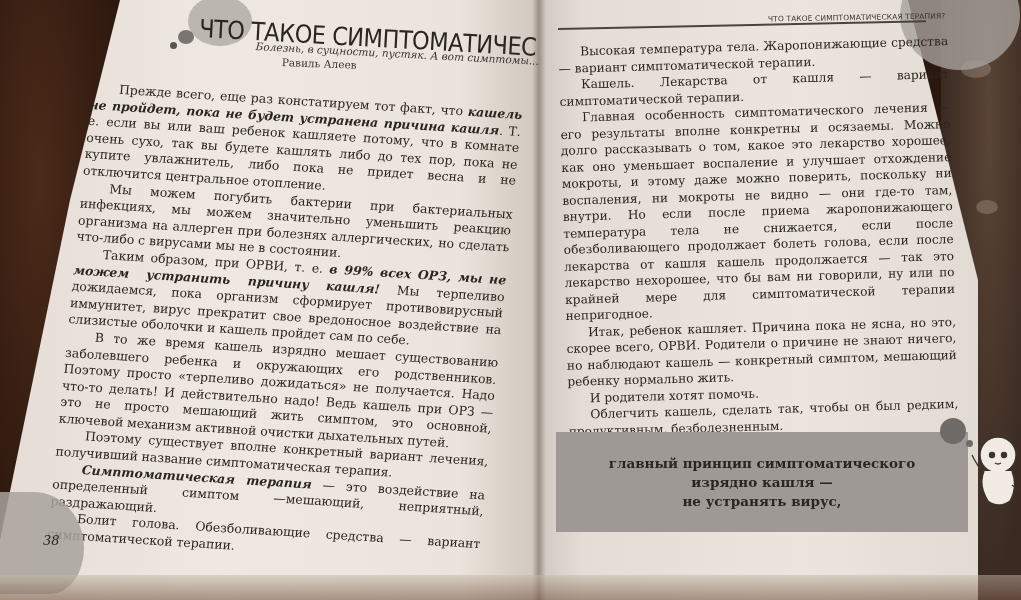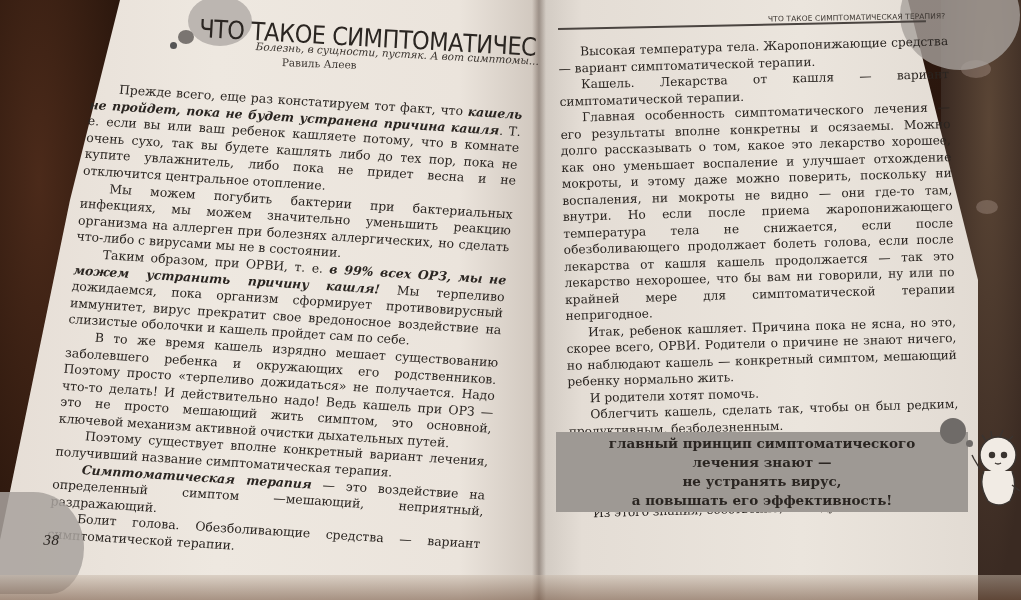--- a/index.html
+++ b/index.html
@@ -36,21 +36,21 @@
     border-radius:0 60% 40% 0/0 55% 45% 0;opacity:.85;}
   .page-num{position:absolute;left:43px;top:533px;font-size:13px;font-style:italic;color:#2a2521;}
   
   .running-head{position:absolute;left:768px;top:13px;font-family:"DejaVu Sans",sans-serif;font-size:7.5px;color:#3a342f;
     letter-spacing:.1px;transform:rotate(-1deg);white-space:nowrap;}
   .rule{position:absolute;left:558px;top:28px;width:368px;height:2px;background:#4a4440;transform:rotate(-1.2deg);transform-origin:left top;}
   .corner-blob{position:absolute;left:900px;top:-40px;width:120px;height:110px;border-radius:50%;background:#a7a19c;opacity:.8;}
   .right-body{position:absolute;left:558px;top:44px;width:390px;font-size:12.2px;line-height:16.5px;color:#2a2521;
     transform:rotate(-1.6deg);transform-origin:left top;text-align:justify;}
   .right-body p{margin:0;text-indent:22px;}
-  .callout{position:absolute;left:556px;top:432px;width:412px;height:80px;background:#9e9994;
+  .callout{position:absolute;left:556px;top:432px;width:412px;height:100px;background:#9e9994;
     display:flex;flex-direction:column;align-items:center;justify-content:center;
     font-weight:bold;font-size:13.5px;line-height:19px;color:#2a2521;text-align:center;}
   .callout-bubble{position:absolute;border-radius:50%;background:#6f6b68;}
   .baby{position:absolute;left:968px;top:425px;width:55px;height:90px;}
 </style>
 </head>
 <body>
 
 <div class="table-left"></div>
 <div class="table-right">
@@ -93,23 +93,22 @@
   <p>Итак, ребенок кашляет. Причина пока не ясна, но это, скорее всего, ОРВИ. Родители о причине не знают ничего, но наблюдают кашель — конкретный симптом, мешающий ребенку нормально жить.</p>
   <p>И родители хотят помочь.</p>
   <p>Облегчить кашель, сделать так, чтобы он был редким, продуктивным, безболезненным.</p>
   <p>А лучше всего сделать так, чтобы кашель исчез вообще.</p>
   <p>Но родители уже знают: кашель — это нужно, это способ защиты организма, это важнейший механизм очистки дыхательных путей.</p>
   <p>Из этого знания, собственно, и следует</p>
 </div>
 
 <div class="callout">
   <div>главный принцип симптоматического</div>
-  <div>лечения знают —</div>
+  <div>изрядно кашля —</div>
   <div>не устранять вирус,</div>
-  <div>а повышать его эффективность!</div>
 </div>
 <div class="callout-bubble" style="left:940px;top:418px;width:26px;height:26px;"></div>
 <div class="callout-bubble" style="left:966px;top:440px;width:7px;height:7px;"></div>
 
 <svg class="baby" viewBox="0 0 55 90">
   <g fill="none" stroke="#3a3430" stroke-width="1.4">
     <circle cx="30" cy="30" r="18" fill="#f1ebe4"></circle>
     <path d="M18 16 l-4 -6 M24 13 l-1 -7 M32 12 l3 -7 M40 16 l5 -5"></path>
     <circle cx="24" cy="30" r="2.5" fill="#3a3430"></circle>
     <circle cx="36" cy="30" r="2.5" fill="#3a3430"></circle>

